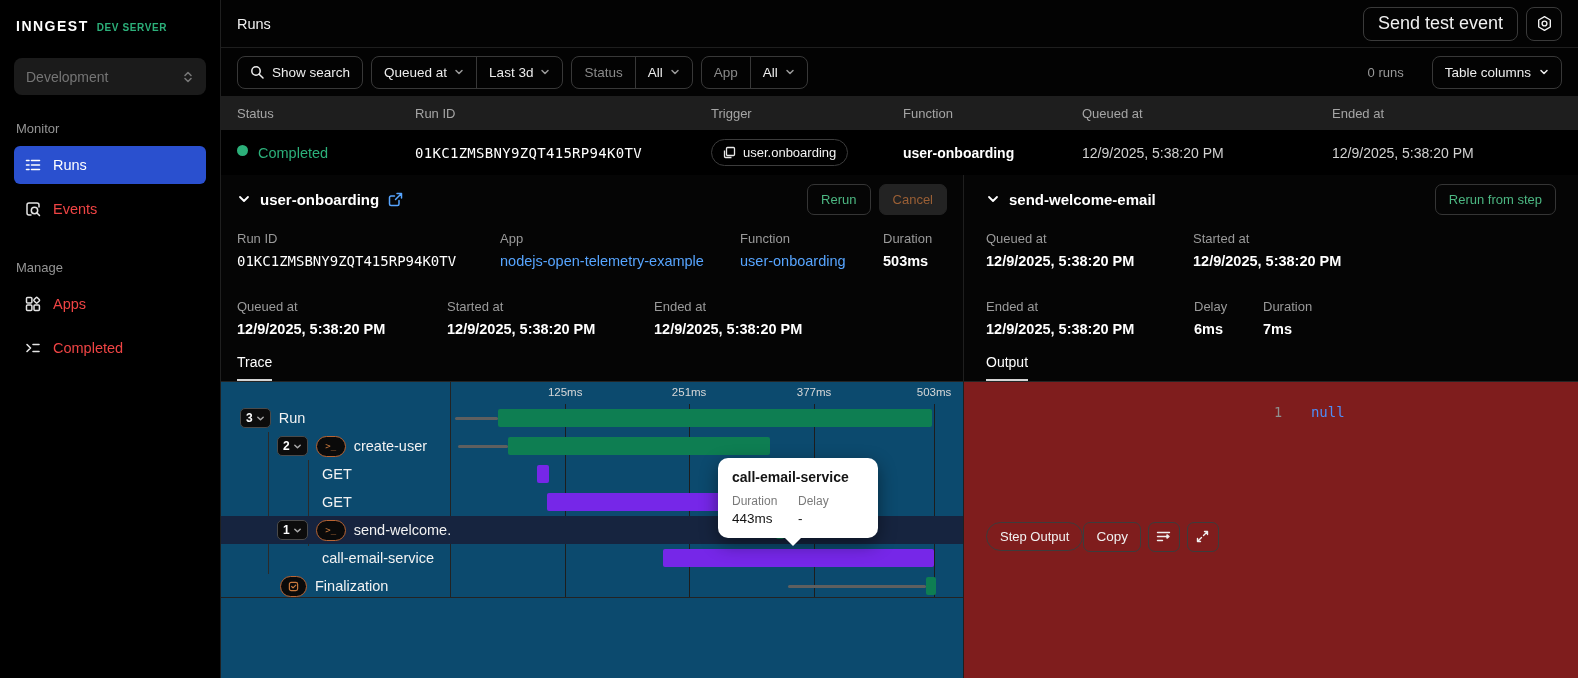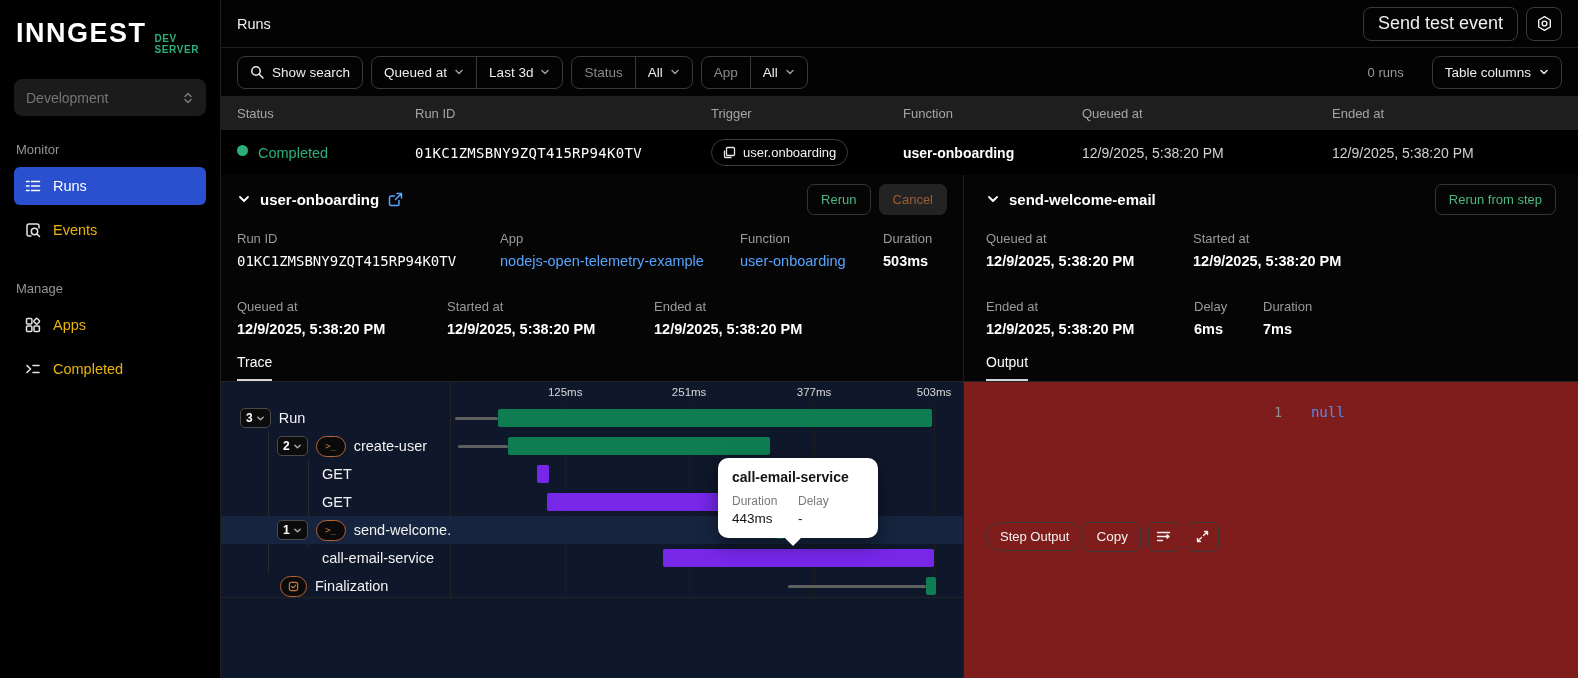--- a/index.html
+++ b/index.html
@@ -3,25 +3,25 @@
 <meta charset="utf-8">
 <style>
   * { margin:0; padding:0; box-sizing:border-box; }
   html,body { background:#000; }
   body { width:1578px; height:678px; overflow:hidden; font-family:"Liberation Sans", sans-serif; color:#e8e8e8; }
   .app { display:flex; width:1578px; height:678px; background:#020202; }
 
   
   .sidebar { width:221px; flex:0 0 221px; background:#000; border-right:1px solid #1f1f1f; padding:18px 14px; display:flex; flex-direction:column; }
   .logo-row { display:flex; align-items:baseline; gap:8px; padding-left:2px; }
-  .logo { font-size:27px; font-weight:800; letter-spacing:1.5px; color:#fff; }
+  .logo { font-size:14px; font-weight:800; letter-spacing:1.5px; color:#fff; }
   .env-badge { font-size:10px; font-weight:700; letter-spacing:.6px; color:#2cb07a; }
   .ws-select { margin-top:24px; height:37px; background:#1b1b1b; border-radius:8px; display:flex; align-items:center; justify-content:space-between; padding:0 12px; color:#757575; font-size:14px; cursor:pointer; }
   .section-label { margin:26px 2px 10px; font-size:13px; color:#949494; }
-  .nav-item { height:38px; border-radius:6px; display:flex; align-items:center; gap:11px; padding:0 10px; font-size:14.5px; color:#eab308; margin-bottom:6px; cursor:pointer; }
+  .nav-item { height:38px; border-radius:6px; display:flex; align-items:center; gap:11px; padding:0 10px; font-size:14.5px; color:#ef4444; margin-bottom:6px; cursor:pointer; }
   .nav-item.active { background:#2a50cf; color:#fff; }
   .nav-icon { width:18px; height:18px; display:inline-flex; }
   .nav-icon svg { width:18px; height:18px; }
 
   
   .main { flex:1; display:flex; flex-direction:column; min-width:0; background:#030303; }
   .topbar { height:48px; flex:0 0 48px; border-bottom:1px solid #1e1e1e; display:flex; align-items:center; padding:0 16px; }
   .page-title { font-size:14.5px; font-weight:400; color:#f0f0f0; }
   .topbar-right { margin-left:auto; display:flex; gap:8px; align-items:center; }
   .btn { border:1px solid #3a3a3a; background:transparent; border-radius:8px; height:34px; padding:0 14px; color:#f0f0f0; font-size:18px; font-family:inherit; display:inline-flex; align-items:center; gap:8px; cursor:pointer; }
@@ -69,21 +69,21 @@
   .rf2 { grid-template-columns:208px 69px auto; margin-top:22px; }
   .field-label { font-size:13px; color:#9a9a9a; margin-bottom:7px; }
   .field-value { font-size:14.5px; font-weight:700; color:#fff; }
   .field-value.link { color:#57a5ff; font-weight:400; }
   .field-value.mono { font-weight:400; font-size:14px; }
   .tabs { margin-top:16px; padding:0 16px; border-bottom:1px solid #242424; }
   .panel-right .tabs { padding:0 22px; }
   .tab { display:inline-block; font-size:14px; color:#fff; padding-bottom:9px; border-bottom:2px solid #d4d4d4; cursor:pointer; }
 
   
-  .trace-wrap { flex:1; position:relative; background:#0f172a; overflow:hidden; }
+  .trace-wrap { flex:1; position:relative; background:#0c4a6e; overflow:hidden; }
   .trace-axis { position:absolute; left:229px; right:27px; top:4px; height:16px; }
   .axis-tick { position:absolute; transform:translateX(-50%); font-size:11.5px; color:#d8d8d8; white-space:nowrap; }
   .grid-area { position:absolute; left:229px; right:27px; top:22px; height:193px; }
   .gridline { position:absolute; top:0; bottom:0; width:1px; background:#1d1d1d; }
   .chart-left-border { position:absolute; left:229px; top:0; height:215px; width:1px; background:#232323; }
   .chart-bottom-border { position:absolute; left:0; right:0; top:215px; height:1px; background:#232323; }
   .tree-guide { position:absolute; width:1px; background:#2a2a2a; }
   .trace-rows { position:absolute; left:0; right:0; top:22px; }
   .trow { height:28px; display:flex; align-items:center; position:relative; cursor:pointer; }
   .trow.selected { background:#16243f; }

